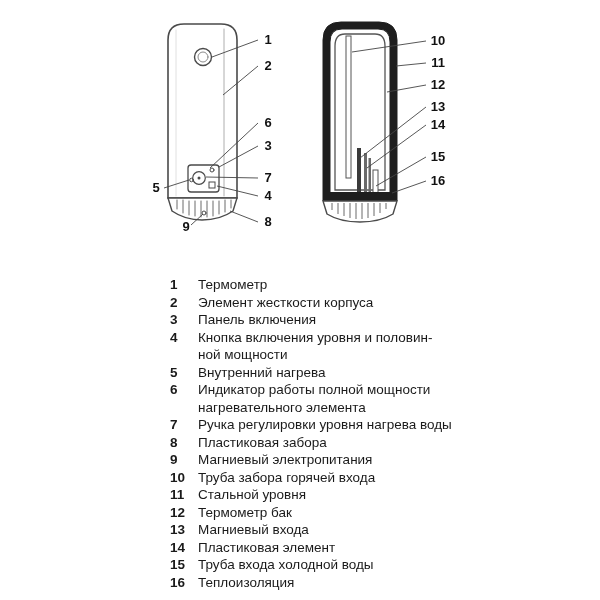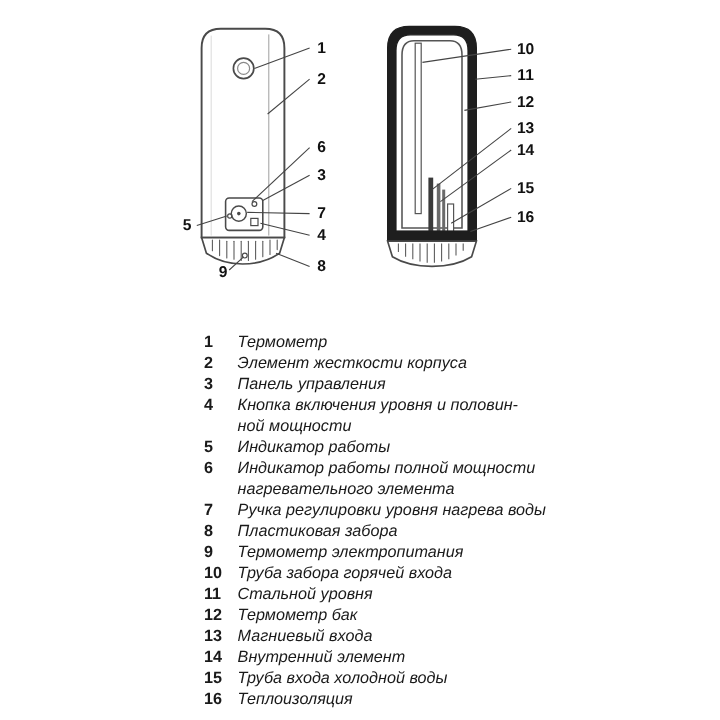--- a/index.html
+++ b/index.html
@@ -3,21 +3,21 @@
 <meta charset="utf-8">
 <style>
   html,body{margin:0;padding:0;background:#fff;}
   .page{position:relative;width:600px;height:600px;background:#fff;overflow:hidden;
         font-family:"Liberation Sans",sans-serif;color:#1a1a1a;}
   .diagram-wrap{position:absolute;top:0;left:0;width:600px;height:256px;}
   svg text{font-family:"Liberation Sans",sans-serif;font-weight:bold;font-size:13px;fill:#111;}
   .legend{position:absolute;top:276px;left:170px;width:292px;}
   .legend .row{display:flex;align-items:flex-start;line-height:17.5px;font-size:13.5px;}
   .legend .num{width:28px;flex:0 0 28px;font-weight:bold;}
-  .legend .txt{flex:1;white-space:pre-line;font-style:italic;}
+  .legend .txt{flex:1;white-space:pre-line;}
 </style>
 </head>
 <body>
 
 <div class="page">
 
   <div class="diagram-wrap">
     <svg width="600" height="256" viewBox="0 0 600 256">
 
       <g stroke-linecap="round">
@@ -136,67 +136,67 @@
     <div class="row">
       <span class="num">1</span>
       <span class="txt">Термометр</span>
     </div>
     <div class="row">
       <span class="num">2</span>
       <span class="txt">Элемент жесткости корпуса</span>
     </div>
     <div class="row">
       <span class="num">3</span>
-      <span class="txt">Панель управления</span>
+      <span class="txt">Панель включения</span>
     </div>
     <div class="row">
       <span class="num">4</span>
       <span class="txt">Кнопка включения уровня и половин-
 ной мощности</span>
     </div>
     <div class="row">
       <span class="num">5</span>
-      <span class="txt">Индикатор работы</span>
+      <span class="txt">Внутренний нагрева</span>
     </div>
     <div class="row">
       <span class="num">6</span>
       <span class="txt">Индикатор работы полной мощности
 нагревательного элемента</span>
     </div>
     <div class="row">
       <span class="num">7</span>
       <span class="txt">Ручка регулировки уровня нагрева воды</span>
     </div>
     <div class="row">
       <span class="num">8</span>
       <span class="txt">Пластиковая забора</span>
     </div>
     <div class="row">
       <span class="num">9</span>
-      <span class="txt">Термометр электропитания</span>
+      <span class="txt">Магниевый электропитания</span>
     </div>
     <div class="row">
       <span class="num">10</span>
       <span class="txt">Труба забора горячей входа</span>
     </div>
     <div class="row">
       <span class="num">11</span>
       <span class="txt">Стальной уровня</span>
     </div>
     <div class="row">
       <span class="num">12</span>
       <span class="txt">Термометр бак</span>
     </div>
     <div class="row">
       <span class="num">13</span>
       <span class="txt">Магниевый входа</span>
     </div>
     <div class="row">
       <span class="num">14</span>
-      <span class="txt">Внутренний элемент</span>
+      <span class="txt">Пластиковая элемент</span>
     </div>
     <div class="row">
       <span class="num">15</span>
       <span class="txt">Труба входа холодной воды</span>
     </div>
     <div class="row">
       <span class="num">16</span>
       <span class="txt">Теплоизоляция</span>
     </div>
   </div>

